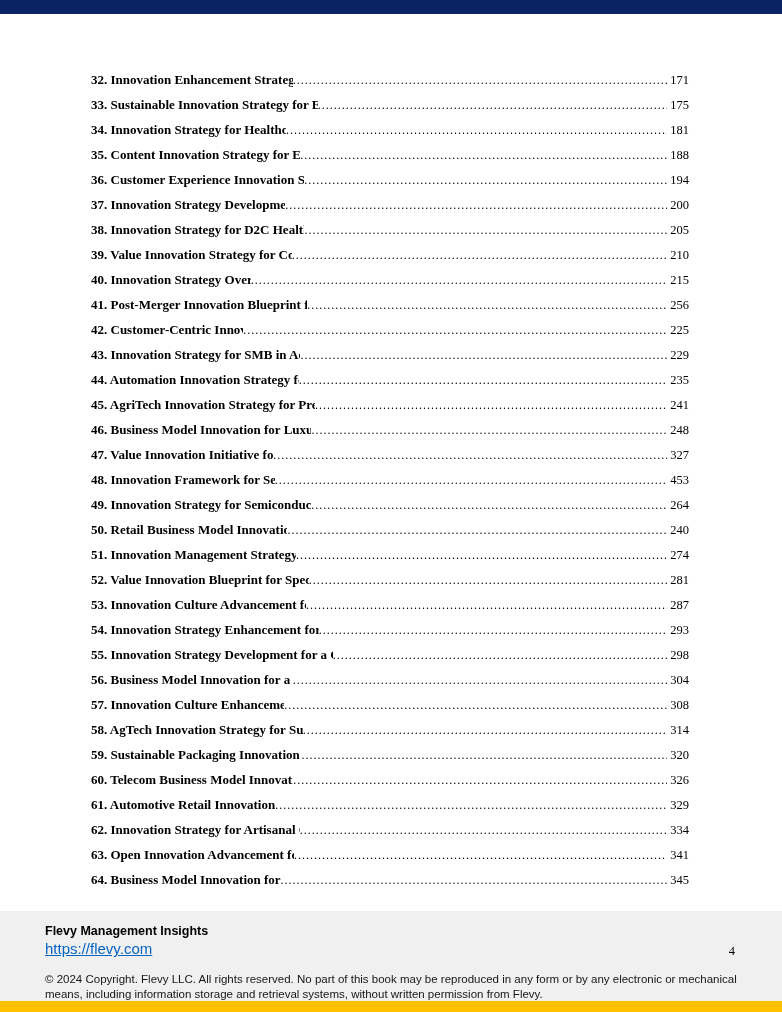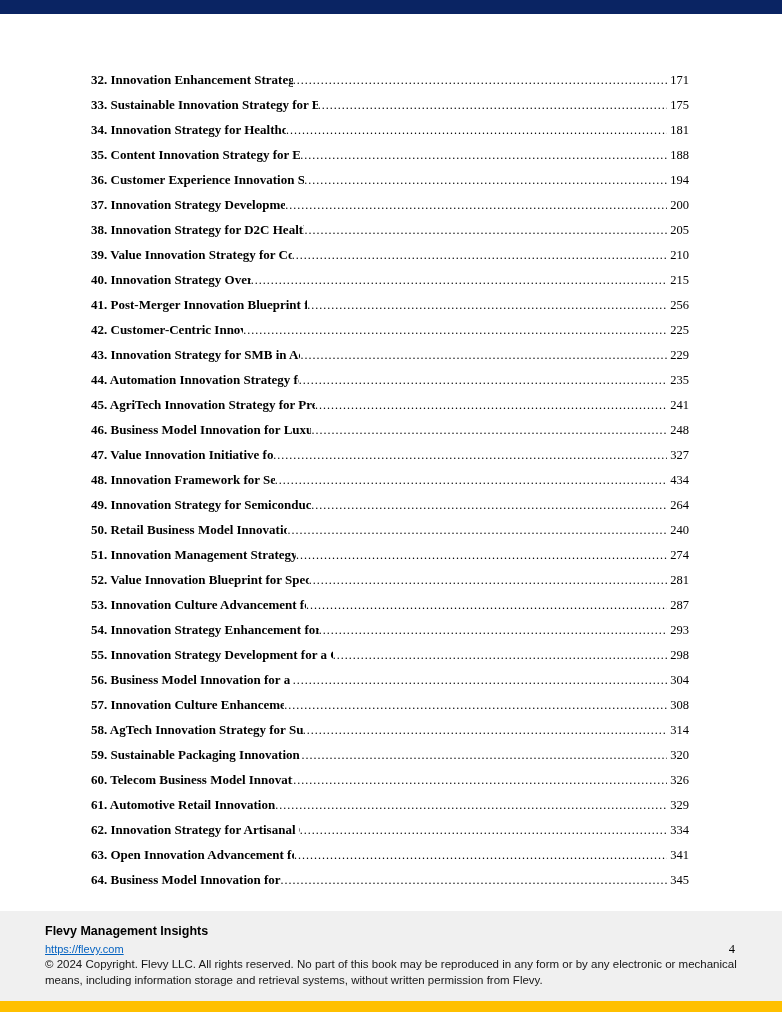--- a/index.html
+++ b/index.html
@@ -80,27 +80,28 @@
     line-height: 1.3;
   }
   .footer-pagenum {
     font-family: "Liberation Serif", serif;
     font-size: 12.5px;
     font-weight: 400;
     padding-right: 2px;
   }
   .footer-link {
     display: inline-block;
-    font-size: 11px;
+    font-size: 15px;
     color: #0563C1;
     text-decoration: underline;
     line-height: 1.3;
     cursor: pointer;
   }
   .footer-copyright {
+    margin-top: 13px;
     font-size: 11.5px;
     line-height: 1.35;
     color: #161616;
     max-width: 695px;
   }
   .bottom-bar {
     height: 11px;
     width: 100%;
     background: #FFC000;
     flex: 0 0 auto;
@@ -191,21 +192,21 @@
         <span class="toc-page">248</span>
       </div>
       <div class="toc-row">
         <span class="toc-title">47. Value Innovation Initiative for a Fast-Growth Tech Firm</span>
         <span class="toc-leader"></span>
         <span class="toc-page">327</span>
       </div>
       <div class="toc-row">
         <span class="toc-title">48. Innovation Framework for Semiconductor Manufacturer</span>
         <span class="toc-leader"></span>
-        <span class="toc-page">434</span>
+        <span class="toc-page">453</span>
       </div>
       <div class="toc-row">
         <span class="toc-title">49. Innovation Strategy for Semiconductor Manufacturer in Asia-Pacific Market</span>
         <span class="toc-leader"></span>
         <span class="toc-page">264</span>
       </div>
       <div class="toc-row">
         <span class="toc-title">50. Retail Business Model Innovation for Specialty Apparel Market</span>
         <span class="toc-leader"></span>
         <span class="toc-page">240</span>

